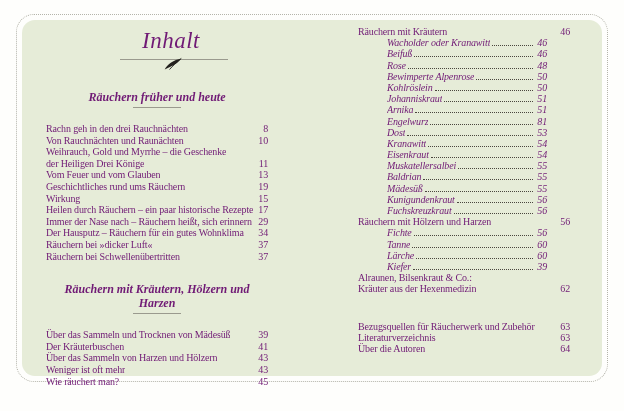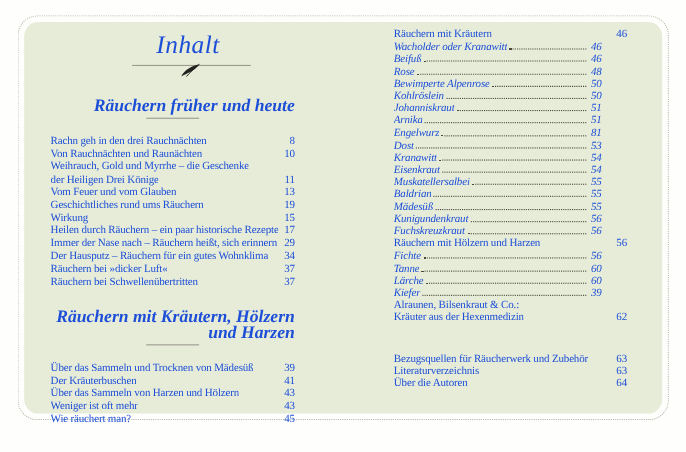--- a/index.html
+++ b/index.html
@@ -4,21 +4,21 @@
 <style>
   html, body { margin: 0; padding: 0; }
   body { background: #ffffff; }
 
   .canvas {
     position: relative;
     width: 624px;
     height: 411px;
     background: #fefefc;
     font-family: "Liberation Serif", "DejaVu Serif", serif;
-    color: #1d4ed8;
+    color: #701a75;
     overflow: hidden;
   }
 
   .dotted-frame {
     position: absolute;
     left: 16px; top: 14px;
     width: 590px; height: 366px;
     border: 1px dotted #b4b4aa;
     border-radius: 18px;
   }
@@ -56,23 +56,23 @@
     position: absolute;
     left: 118px; top: 3px;
     width: 18px; height: 14px;
   }
 
   .section:first-child { margin-top: 18px; }
   .section + .section { margin-top: 14px; }
   .sec-head {
     font-style: italic;
     font-weight: 700;
-    font-size: 16px;
+    font-size: 12px;
     line-height: 14px;
-    text-align: right;
+    text-align: center;
     margin-top: 20px;
   }
   .sec-rule {
     width: 48px;
     margin: 3px auto 0;
     border-top: 1px solid #9a9a8e;
   }
   .section .entries { margin-top: 15px; }
 
   
@@ -90,20 +90,21 @@
 
   
   .col-right {
     position: absolute;
     left: 336px; top: 6px;
     width: 212px;
   }
   .col-right .row { height: 11.2px; line-height: 11.2px; }
   .row.sub {
     font-style: italic;
+    margin-left: 29px;
     margin-right: 23px;
   }
   .row.sub .leader {
     flex: 1 1 auto;
     border-bottom: 1px dotted #4a463e;
     margin: 0 1px 2px 2px;
     min-width: 6px;
   }
   .gap { height: 26px; }
 </style>

